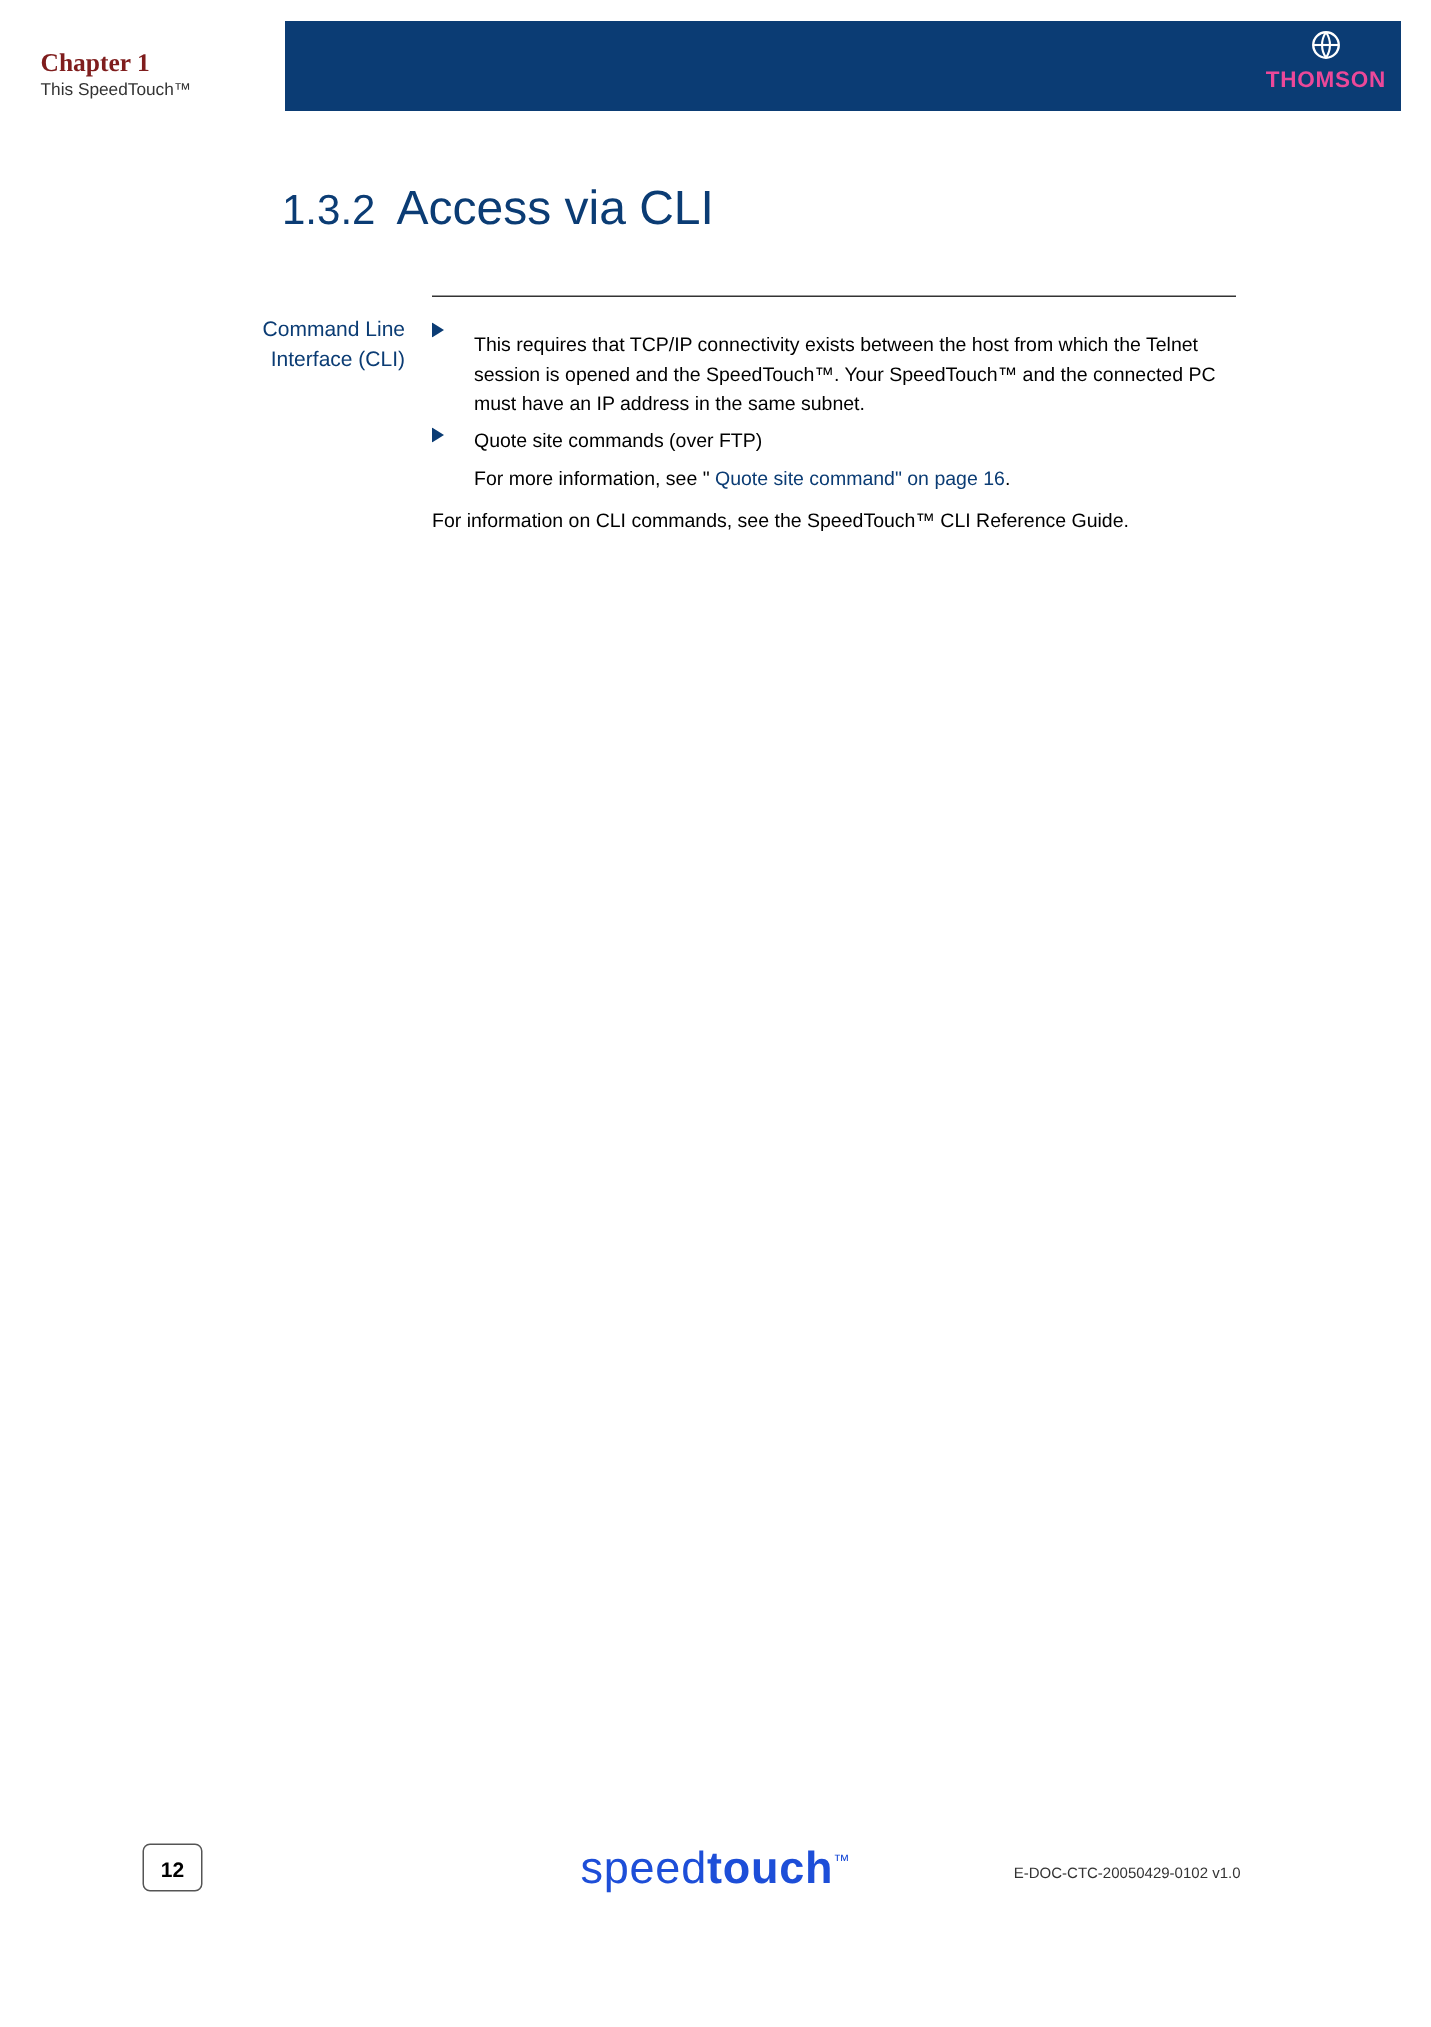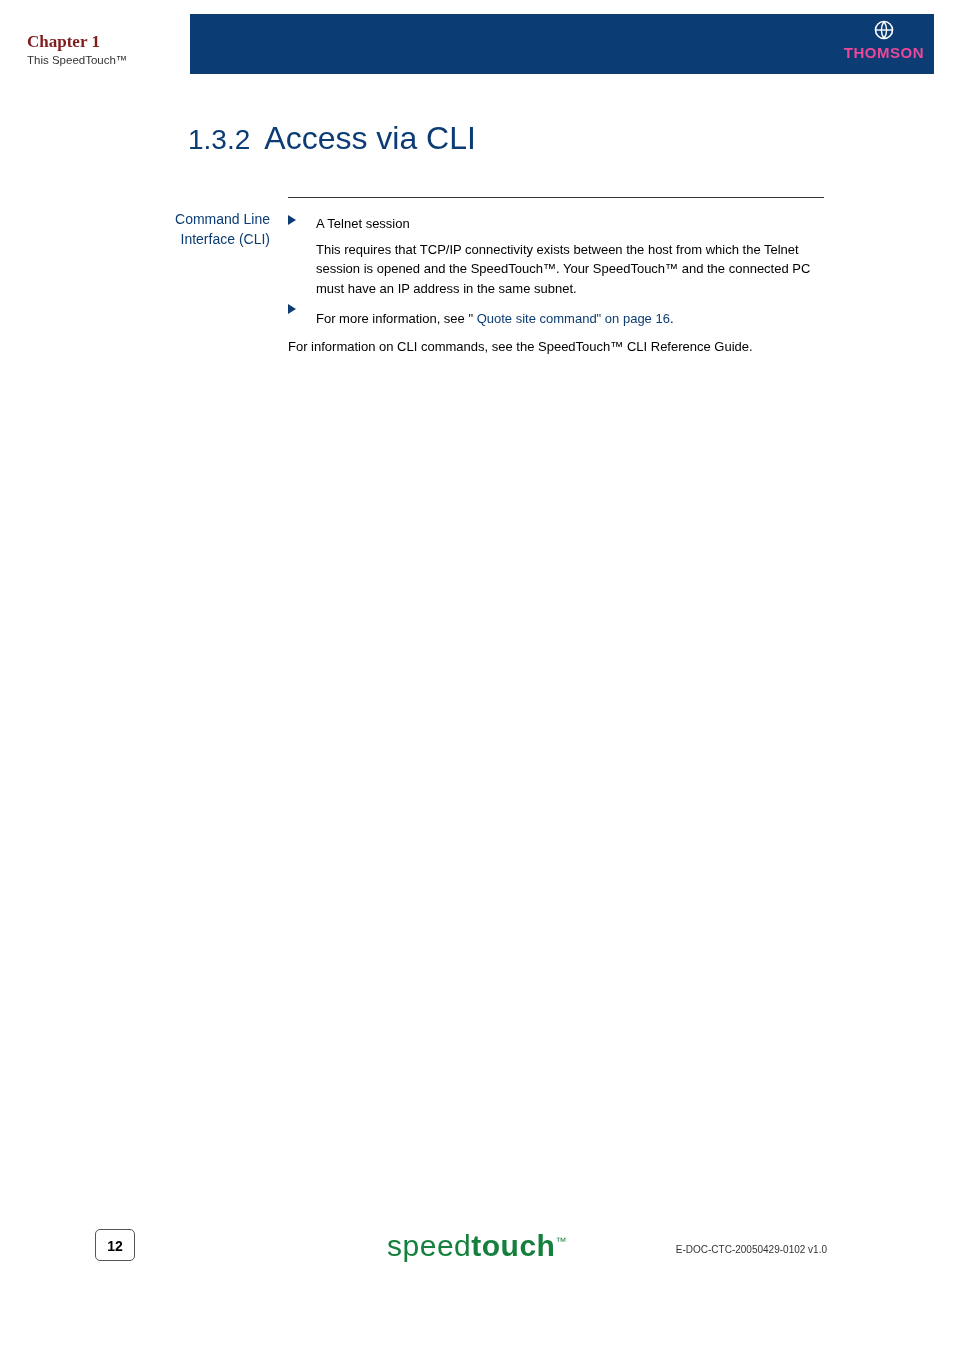--- a/index.html
+++ b/index.html
@@ -153,21 +153,21 @@
     font-size: 14px;
     color: #000;
   }
   .speedtouch {
     position: absolute;
     left: 0;
     width: 954px;
     bottom: -2px;
     text-align: center;
     font-size: 30px;
-    color: #15803d;
+    color: #1d4ed8;
     font-family: Verdana, Arial, sans-serif;
     letter-spacing: 0.5px;
   }
   .speedtouch .light { font-weight: 300; }
   .speedtouch .bold { font-weight: 700; }
   .speedtouch .tm { font-size: 11px; vertical-align: super; }
   .docid {
     position: absolute;
     right: 60px;
     bottom: 6px;
@@ -207,32 +207,32 @@
 
 <div class="body-col">
 
   <div class="bullet-row">
     <div class="bullet-icon">
       <svg width="8" height="10" viewBox="0 0 8 10">
           <polygon points="0,0 8,5 0,10" fill="#0b3c74"></polygon>
         </svg>
     </div>
     <div class="bullet-content">
-      <div class="bullet-head">A Telnet session</div>
       <div class="bullet-desc">This requires that TCP/IP connectivity exists between the host from which the Telnet session is opened and the SpeedTouch™. Your SpeedTouch™ and the connected PC must have an IP address in the same subnet.</div>
     </div>
   </div>
 
   <div class="bullet-row">
     <div class="bullet-icon">
       <svg width="8" height="10" viewBox="0 0 8 10">
           <polygon points="0,0 8,5 0,10" fill="#0b3c74"></polygon>
         </svg>
     </div>
     <div class="bullet-content">
+      <div class="bullet-head">Quote site commands (over FTP)</div>
       <div class="bullet-desc"><span>For more information, see "</span><span class="link"> Quote site command" on page 16</span><span>.</span></div>
     </div>
   </div>
 
   <p class="closing">For information on CLI commands, see the SpeedTouch™ CLI Reference Guide.</p>
 </div>
 
 <div class="footer">
   <div class="page-num">12</div>
   <div class="speedtouch">

